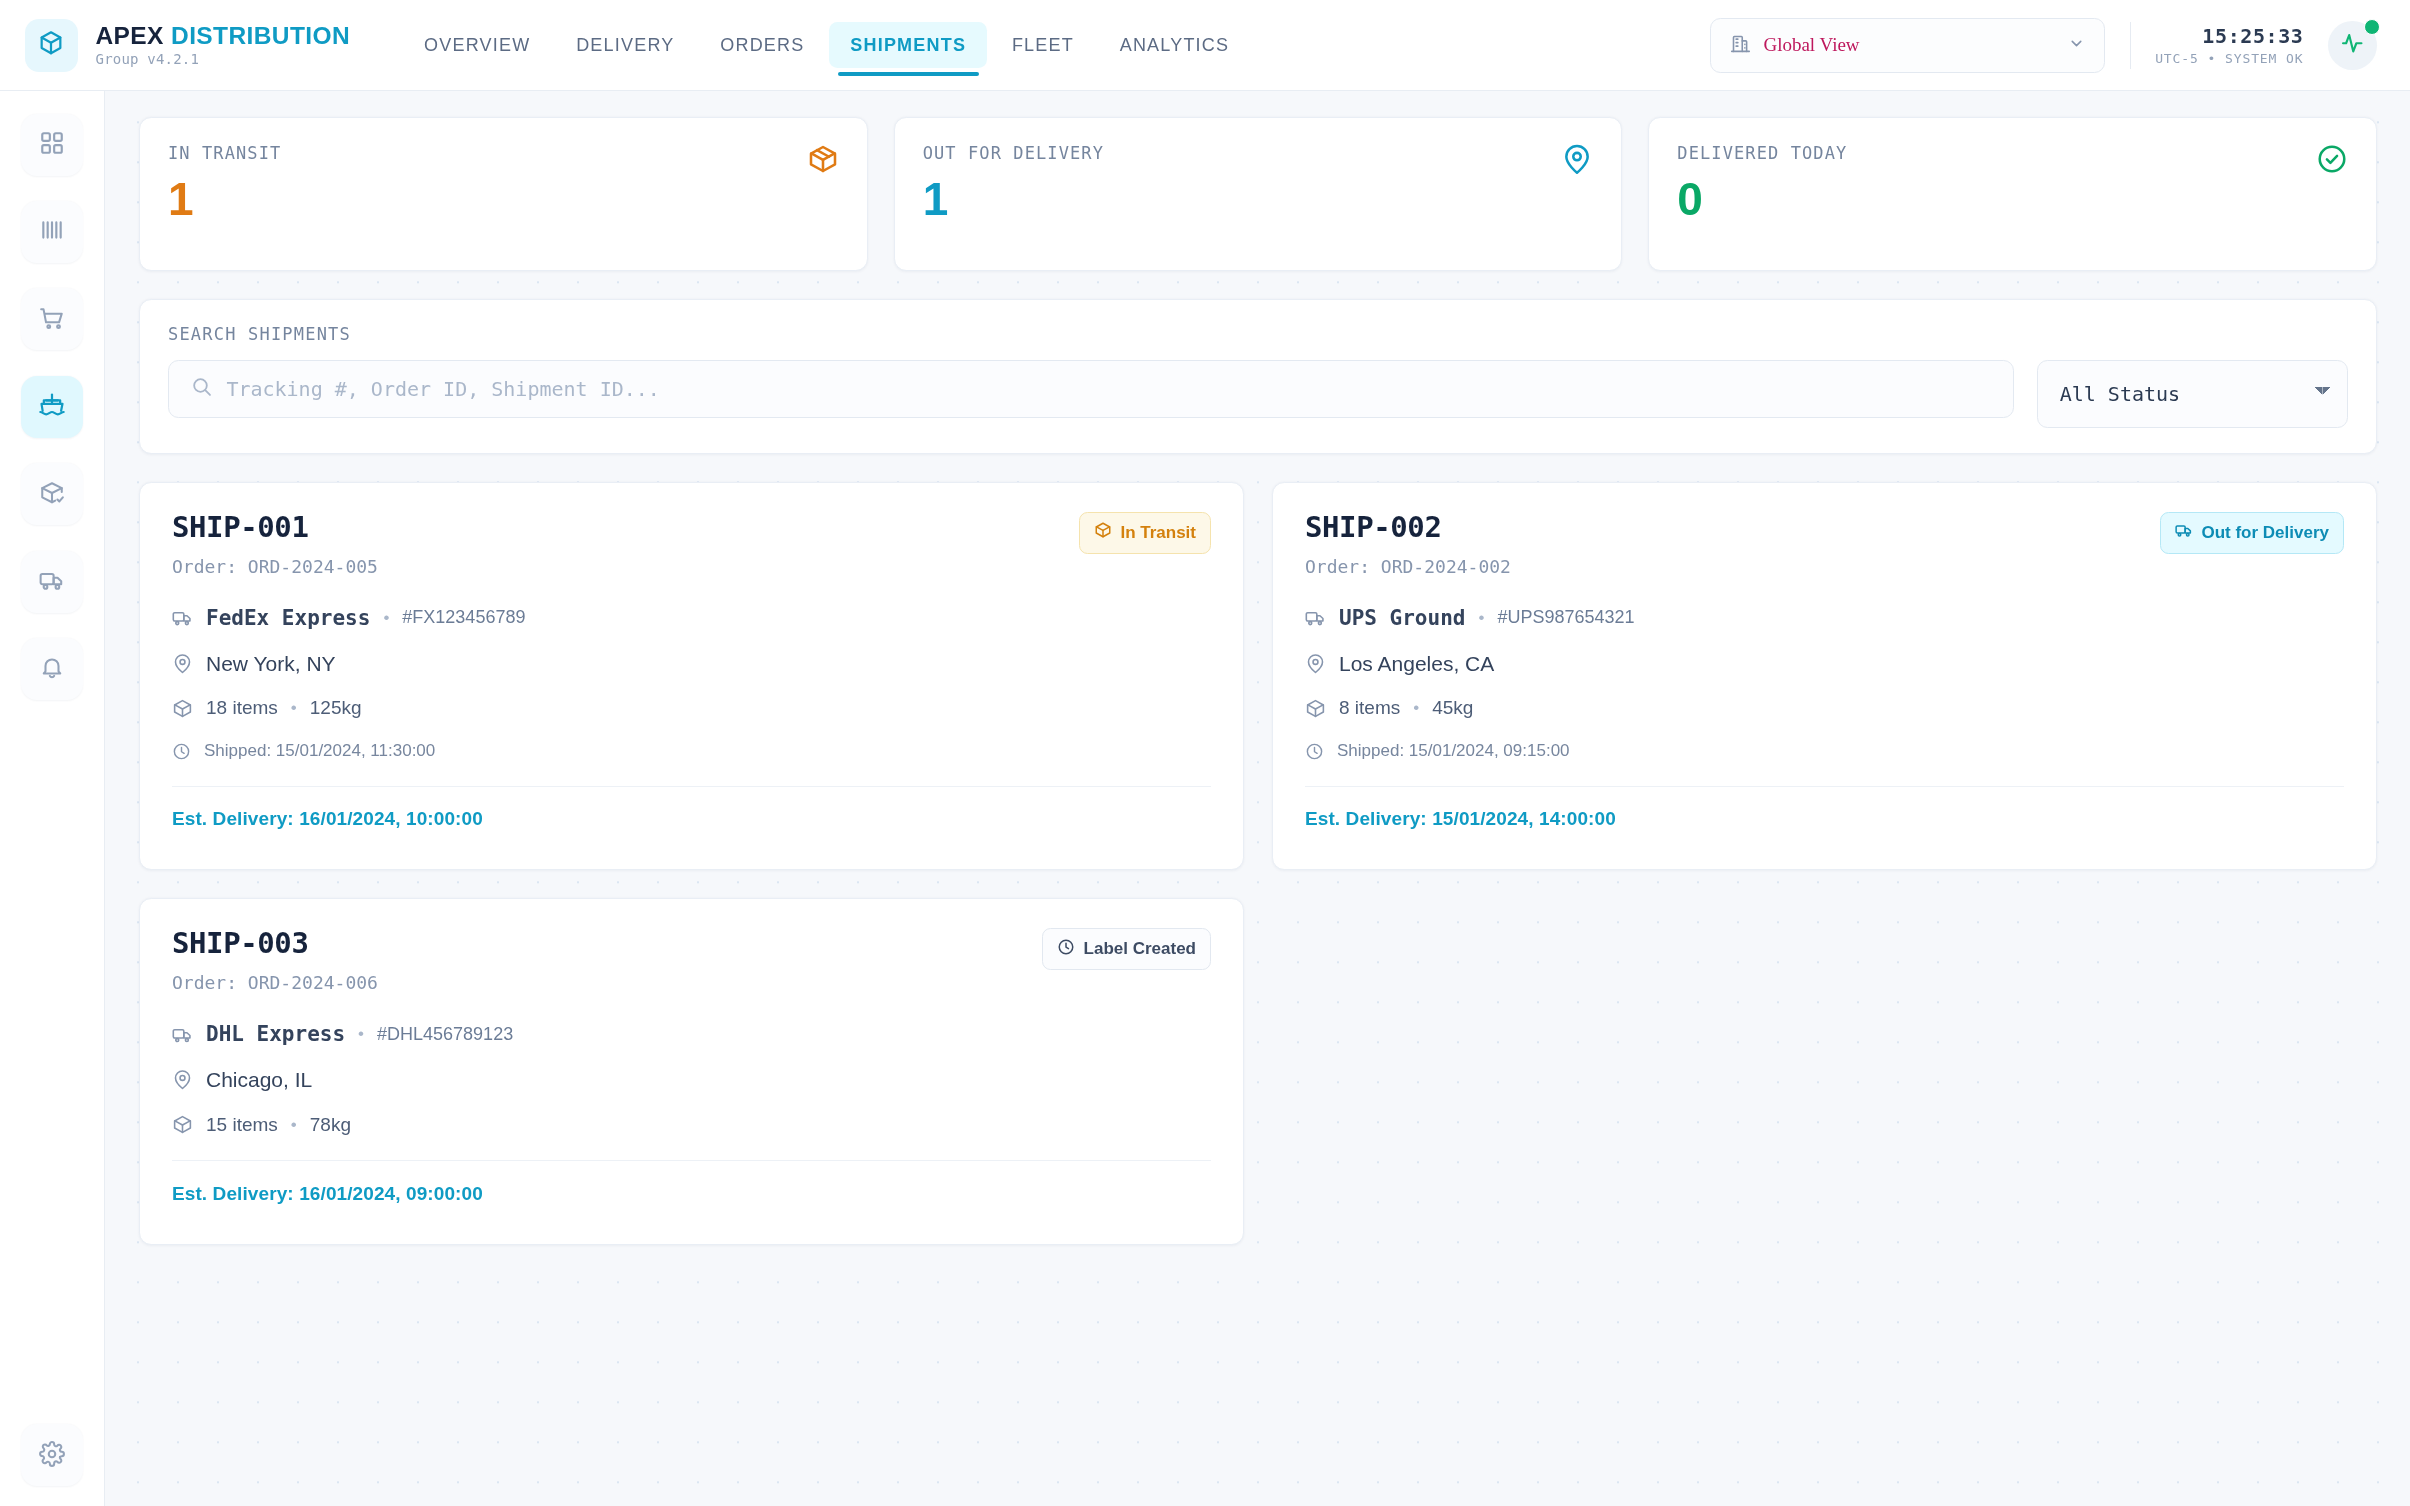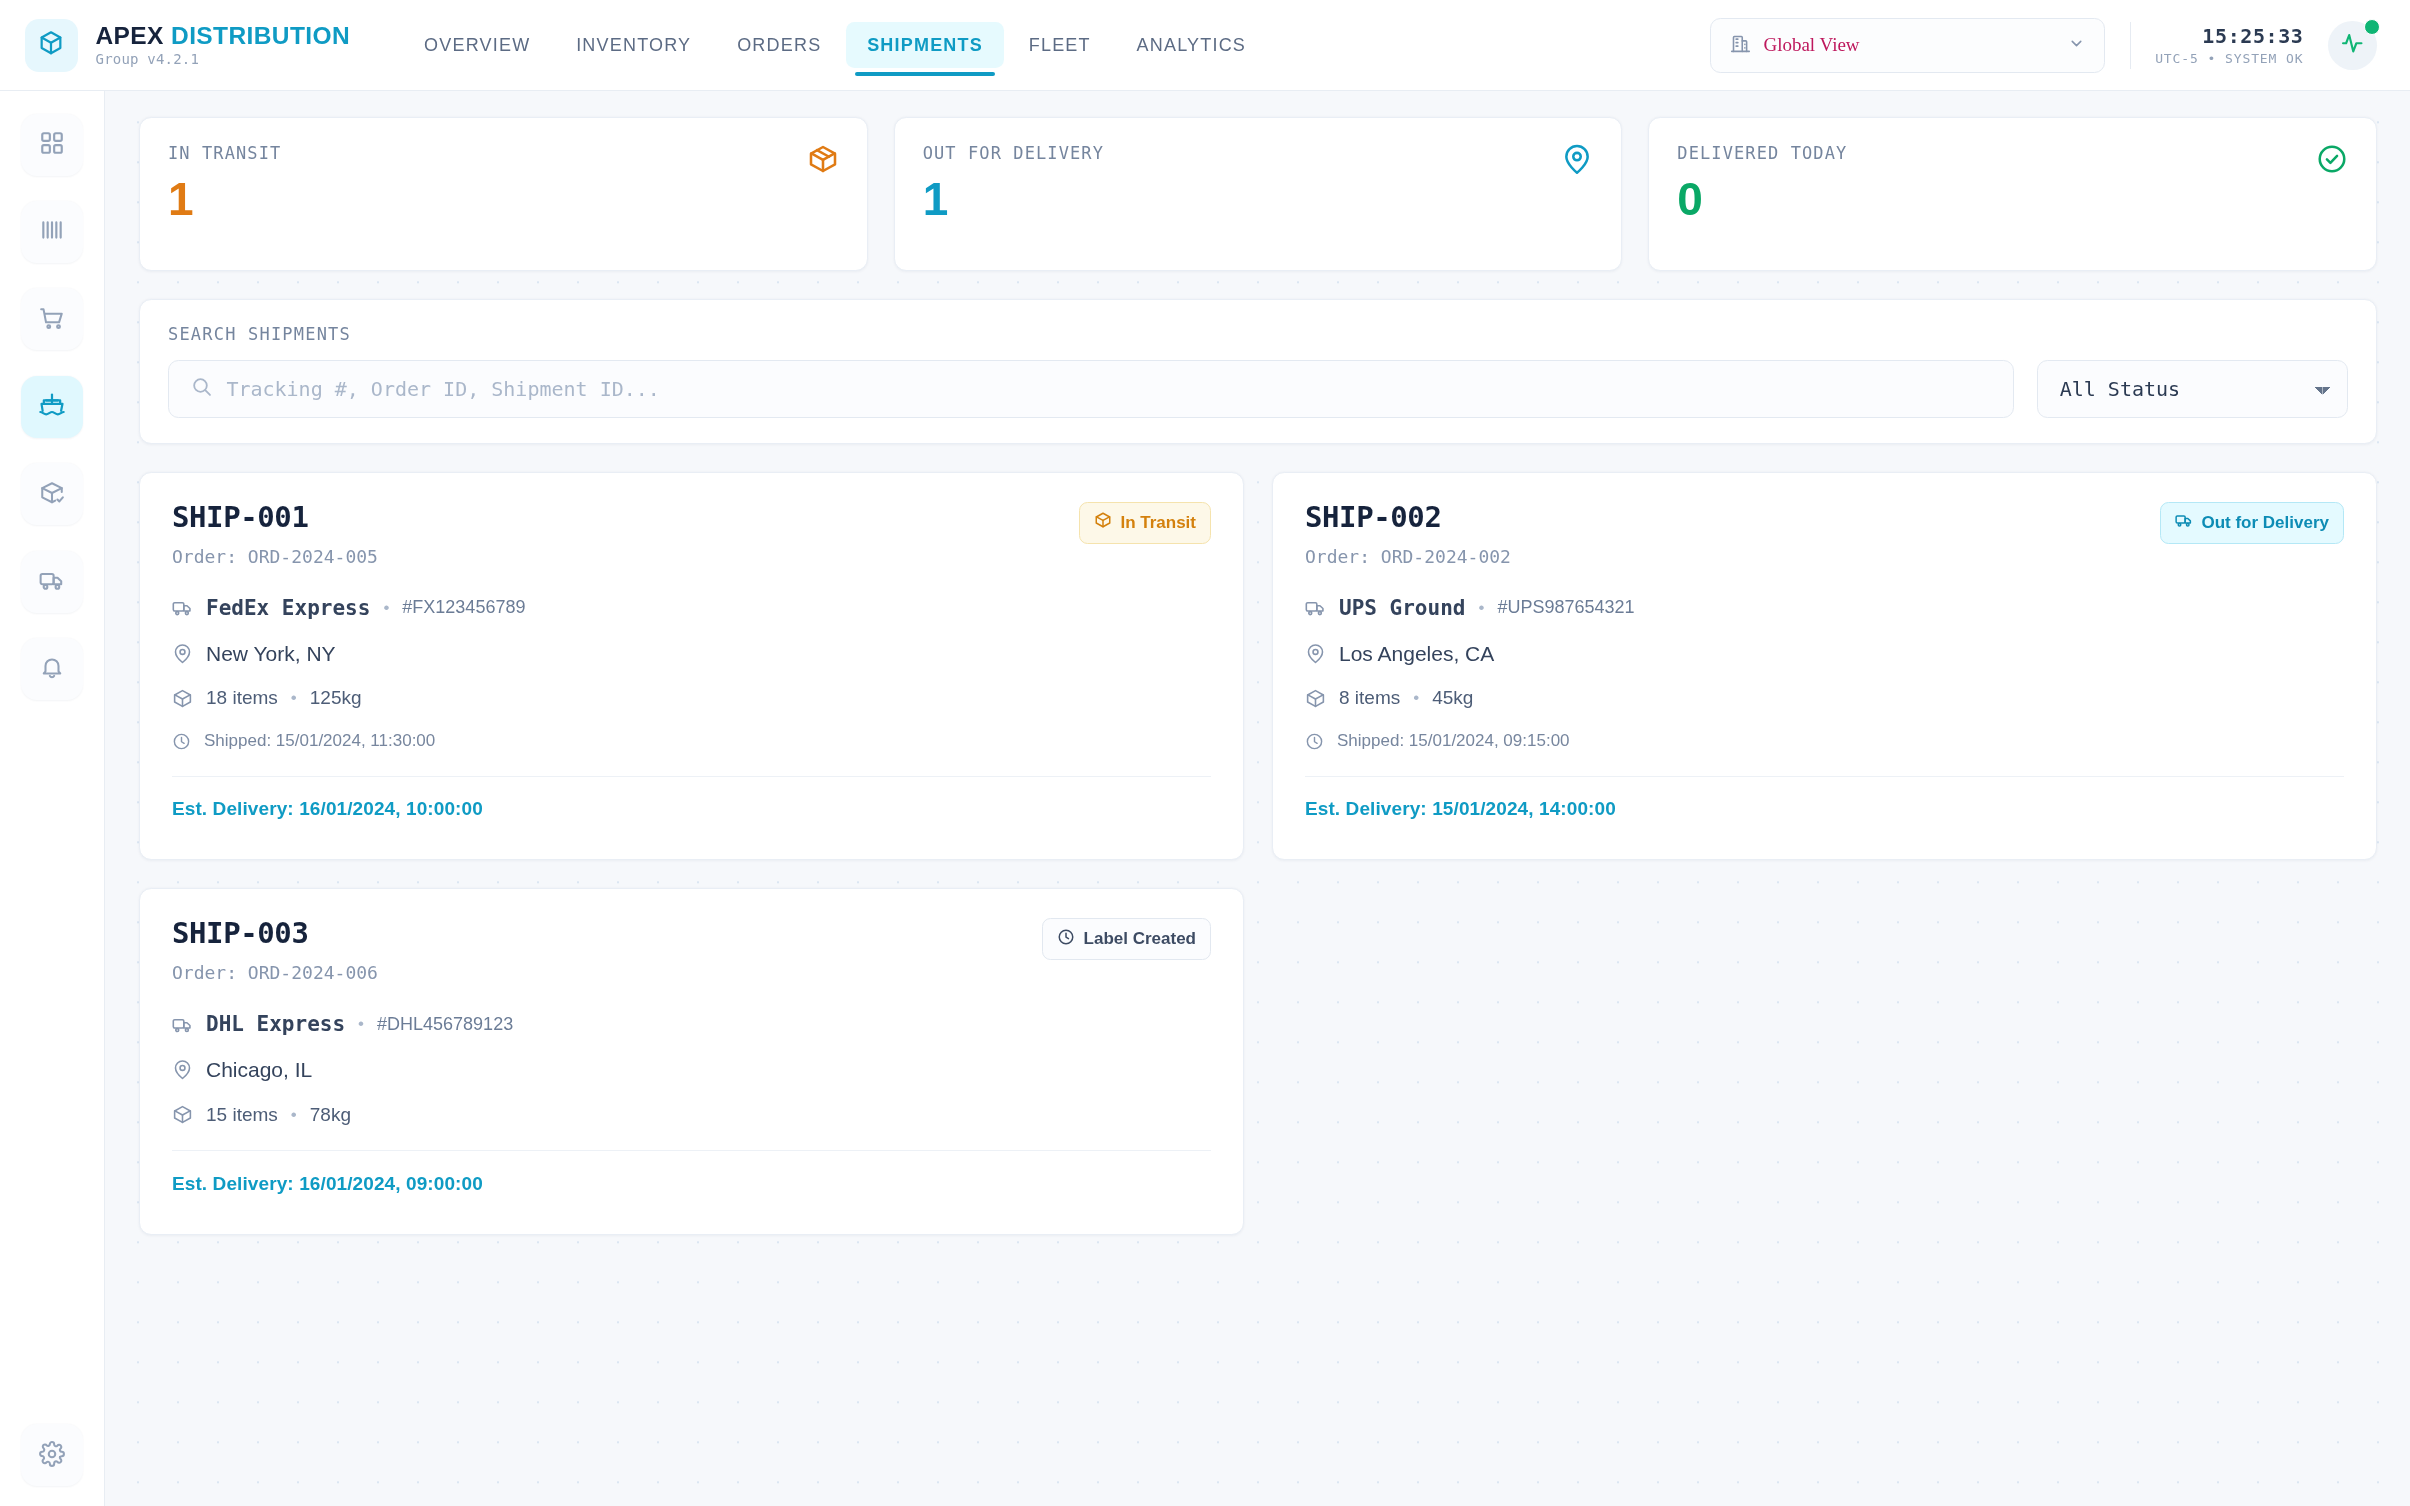--- a/index.html
+++ b/index.html
@@ -138,21 +138,21 @@
   .search-field {
     flex: 1; height: 58px; border: 0.9px solid #e3e9f1; border-radius: 10.4px;
     background: #fbfcfe; display: flex; align-items: center; gap: 14px; padding: 0 21.7px;
   }
   .search-input {
     flex: 1; border: 0; outline: 0; background: transparent;
     font-family: "DejaVu Sans Mono", monospace; font-size: 20px; color: #2b3a52;
   }
   .search-input::placeholder { color: #aab7ca; }
   .status-select {
-    width: 311px; height: 58px; border: 0.9px solid #e3e9f1; border-radius: 10.4px;
+    width: 311px; height: 68px; border: 0.9px solid #e3e9f1; border-radius: 10.4px;
     background: #fbfcfe; padding: 0 21.7px;
     font-family: "DejaVu Sans Mono", monospace; font-size: 20px; color: #2b3a52;
     outline: none; cursor: pointer;
     appearance: none; -webkit-appearance: none;
     background-image:
       linear-gradient(45deg, transparent 50%, #64748b 50%),
       linear-gradient(135deg, #64748b 50%, transparent 50%);
     background-position: calc(100% - 24.5px) 26px, calc(100% - 17px) 26px;
     background-size: 7.5px 7.5px, 7.5px 7.5px;
     background-repeat: no-repeat;
@@ -226,21 +226,21 @@
         </span>
       </div>
       <div class="brand-text">
         <div class="brand-title"><span>APEX</span> <em>DISTRIBUTION</em></div>
         <div class="brand-sub">Group v4.2.1</div>
       </div>
     </div>
 
     <div class="nav">
       <div class="nav-item">OVERVIEW</div>
-      <div class="nav-item">INVENTORY</div>
+      <div class="nav-item">DELIVERY</div>
       <div class="nav-item">ORDERS</div>
       <div class="nav-item active">SHIPMENTS</div>
       <div class="nav-item">FLEET</div>
       <div class="nav-item">ANALYTICS</div>
     </div>
 
     <div class="topbar-right">
       <div class="viewsel">
         <span>
           <svg width="21" height="21" viewBox="0 0 24 24" fill="none" stroke="#8695ad" stroke-width="1.8" stroke-linecap="round" stroke-linejoin="round">

